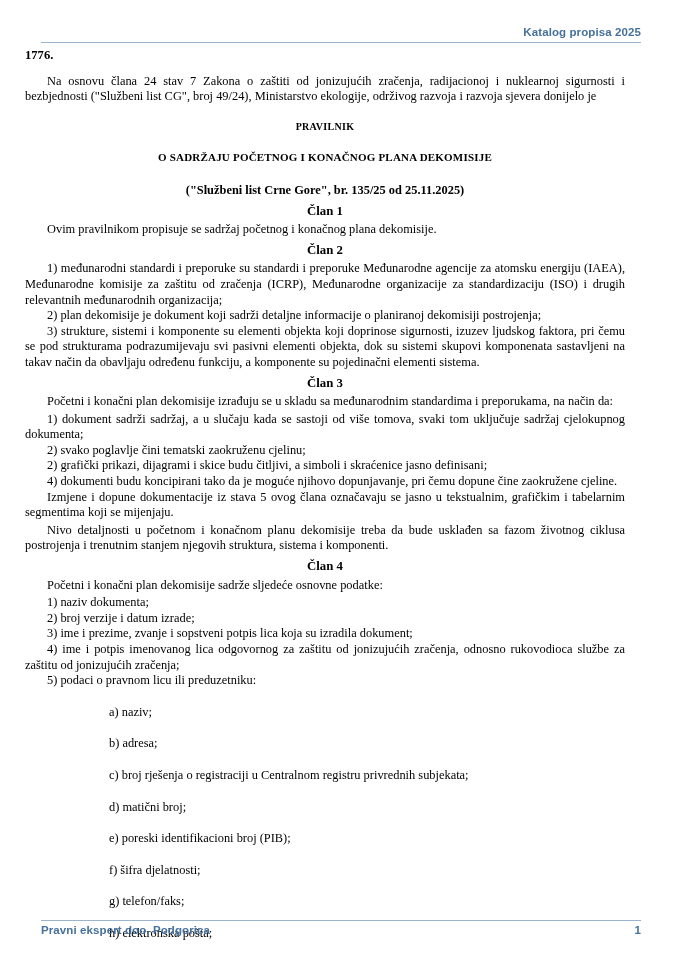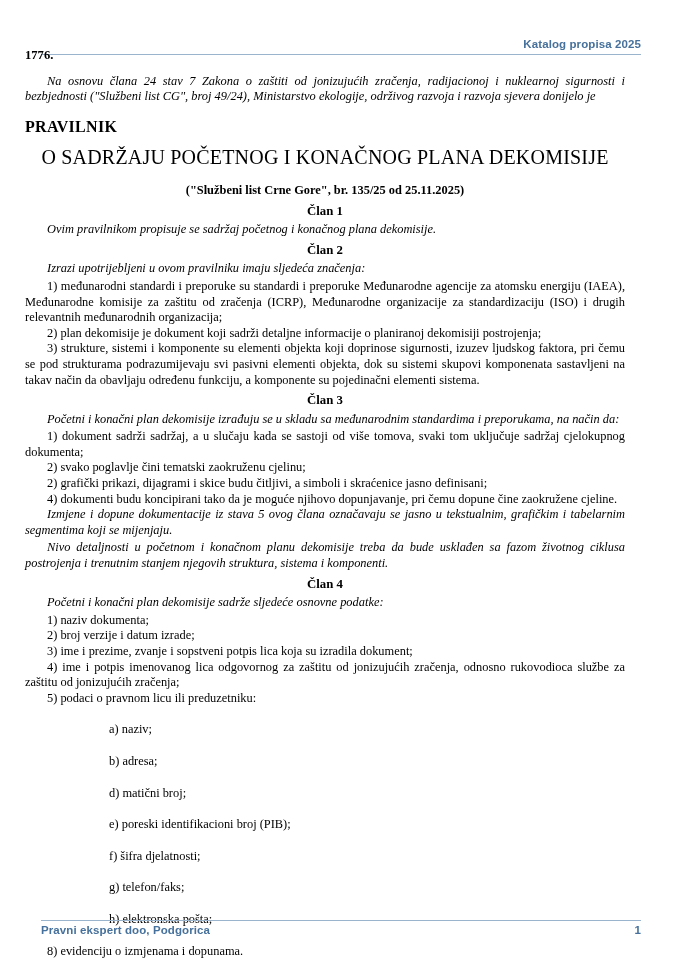--- a/index.html
+++ b/index.html
@@ -18,21 +18,21 @@
   .page {
     width: 679px;
     height: 960px;
     position: relative;
     box-sizing: border-box;
   }
 
   
   .header {
     position: absolute;
-    top: 34px;
+    top: 22px;
     left: 41px;
     width: 600px;
     text-align: right;
   }
   .header-title {
     font-family: "Liberation Sans", "DejaVu Sans", sans-serif;
     font-weight: bold;
     font-size: 11.5px;
     color: #46719c;
     letter-spacing: 0.1px;
@@ -89,34 +89,34 @@
 
   p {
     margin: 0;
     text-align: justify;
     text-justify: inter-word;
   }
 
   .para-indent {
     text-indent: 22px;
     margin-bottom: 2px;
-    font-style: italic;
   }
 
   
   .doc-title {
-    font-weight: bold;
-    font-size: 16px;
+    text-align: center;
+    font-weight: bold;
+    font-size: 10px;
     letter-spacing: 0.3px;
     margin: 14px 0 0 0;
   }
   .doc-subtitle {
     text-align: center;
-    font-weight: normal;
-    font-size: 20px;
+    font-weight: bold;
+    font-size: 11px;
     letter-spacing: 0.2px;
     margin: 16px 0 0 0;
   }
   .doc-source {
     text-align: center;
     font-weight: bold;
     font-size: 12.4px;
     margin: 17px 0 0 0;
   }
 
@@ -156,21 +156,20 @@
     <p class="para-indent">Na osnovu člana 24 stav 7 Zakona o zaštiti od jonizujućih zračenja, radijacionoj i nuklearnoj sigurnosti i bezbjednosti ("Službeni list CG", broj 49/24), Ministarstvo ekologije, održivog razvoja i razvoja sjevera donijelo je</p>
 
     <p class="doc-title">PRAVILNIK</p>
     <p class="doc-subtitle">O SADRŽAJU POČETNOG I KONAČNOG PLANA DEKOMISIJE</p>
     <p class="doc-source">("Službeni list Crne Gore", br. 135/25 od 25.11.2025)</p>
 
     <p class="article-heading">Član 1</p>
     <p class="para-indent">Ovim pravilnikom propisuje se sadržaj početnog i konačnog plana dekomisije.</p>
 
     <p class="article-heading">Član 2</p>
-    <p class="para-indent">Izrazi upotrijebljeni u ovom pravilniku imaju sljedeća značenja:</p>
     <p class="item">1) međunarodni standardi i preporuke su standardi i preporuke Međunarodne agencije za atomsku energiju (IAEA), Međunarodne komisije za zaštitu od zračenja (ICRP), Međunarodne organizacije za standardizaciju (ISO) i drugih relevantnih međunarodnih organizacija;</p>
     <p class="item">2) plan dekomisije je dokument koji sadrži detaljne informacije o planiranoj dekomisiji postrojenja;</p>
     <p class="item">3) strukture, sistemi i komponente su elementi objekta koji doprinose sigurnosti, izuzev ljudskog faktora, pri čemu se pod strukturama podrazumijevaju svi pasivni elementi objekta, dok su sistemi skupovi komponenata sastavljeni na takav način da obavljaju određenu funkciju, a komponente su pojedinačni elementi sistema.</p>
 
     <p class="article-heading">Član 3</p>
     <p class="para-indent">Početni i konačni plan dekomisije izrađuju se u skladu sa međunarodnim standardima i preporukama, na način da:</p>
     <p class="item">1) dokument sadrži sadržaj, a u slučaju kada se sastoji od više tomova, svaki tom uključuje sadržaj cjelokupnog dokumenta;</p>
     <p class="item">2) svako poglavlje čini tematski zaokruženu cjelinu;</p>
     <p class="item">2) grafički prikazi, dijagrami i skice budu čitljivi, a simboli i skraćenice jasno definisani;</p>
     <p class="item">4) dokumenti budu koncipirani tako da je moguće njihovo dopunjavanje, pri čemu dopune čine zaokružene cjeline.</p>
@@ -179,20 +178,21 @@
 
     <p class="article-heading">Član 4</p>
     <p class="para-indent">Početni i konačni plan dekomisije sadrže sljedeće osnovne podatke:</p>
     <p class="item">1) naziv dokumenta;</p>
     <p class="item">2) broj verzije i datum izrade;</p>
     <p class="item">3) ime i prezime, zvanje i sopstveni potpis lica koja su izradila dokument;</p>
     <p class="item">4) ime i potpis imenovanog lica odgovornog za zaštitu od jonizujućih zračenja, odnosno rukovodioca službe za zaštitu od jonizujućih zračenja;</p>
     <p class="item">5) podaci o pravnom licu ili preduzetniku:</p>
     <p class="subitem">a) naziv;</p>
     <p class="subitem">b) adresa;</p>
+    <p class="subitem">c) broj rješenja o registraciji u Centralnom registru privrednih subjekata;</p>
     <p class="subitem">d) matični broj;</p>
     <p class="subitem">e) poreski identifikacioni broj (PIB);</p>
     <p class="subitem">f) šifra djelatnosti;</p>
     <p class="subitem">g) telefon/faks;</p>
     <p class="subitem">h) elektronska pošta;</p>
     <p class="item">8) evidenciju o izmjenama i dopunama.</p>
 
   </div>
 
   <div class="footer">

